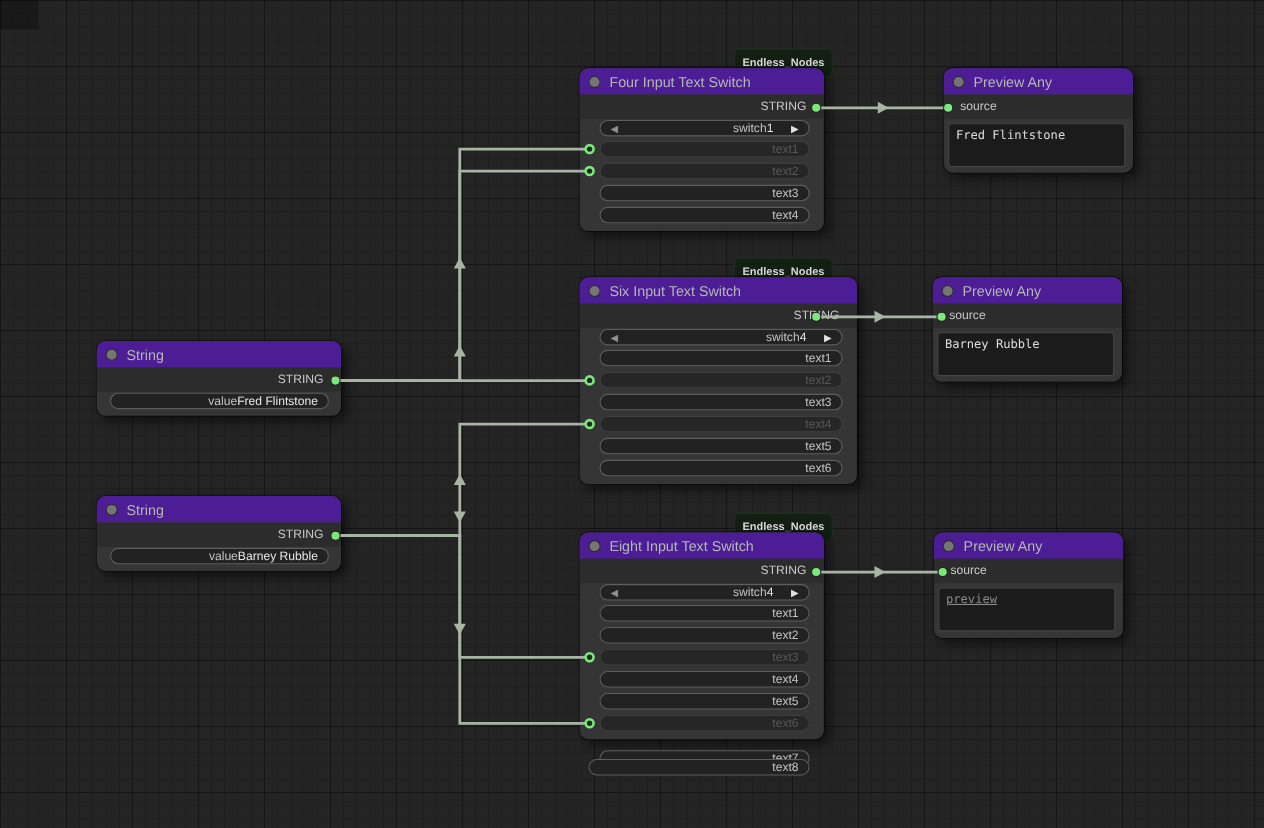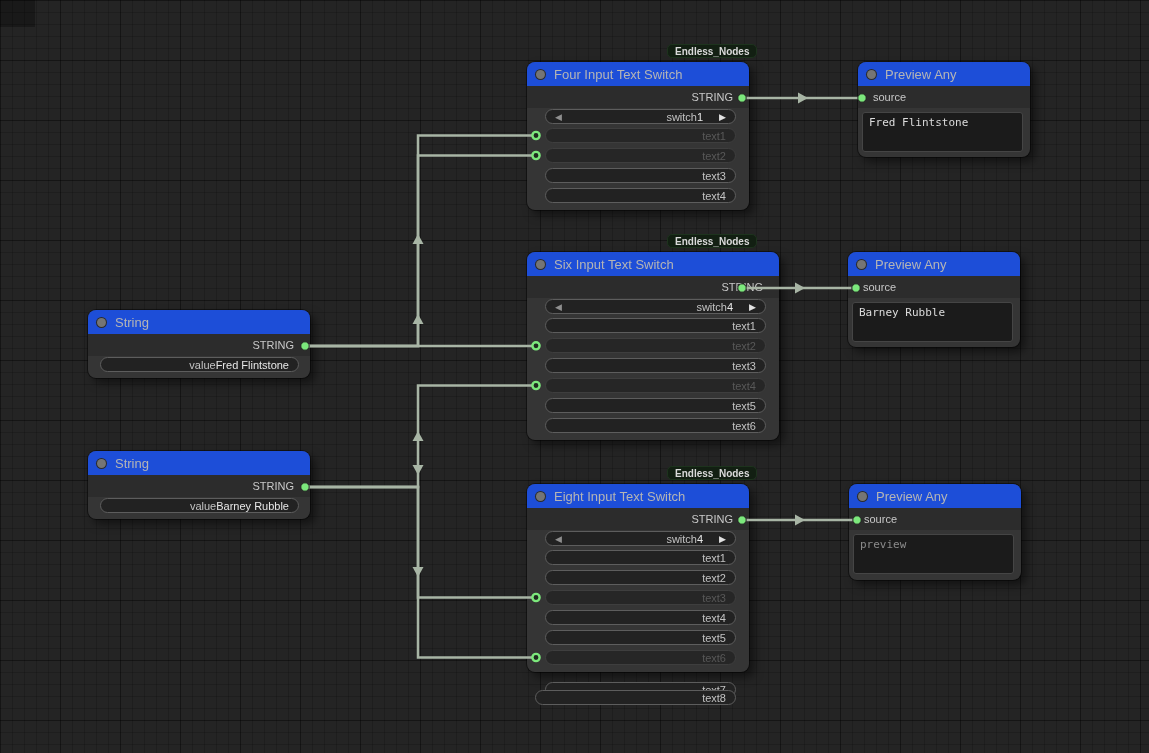--- a/index.html
+++ b/index.html
@@ -13,21 +13,21 @@
       linear-gradient(rgba(0,0,0,0.16) 1px, transparent 1px),
       linear-gradient(90deg, rgba(0,0,0,0.16) 1px, transparent 1px);
     background-size:60px 60px,60px 60px,12px 12px,12px 12px;
   }
   .corner-shade{position:absolute;left:0;top:0;width:35px;height:27px;background:rgba(0,0,0,0.30);}
   .node{
     position:absolute;background:#353535;border-radius:8px;
     box-shadow:0 0 0 1px rgba(0,0,0,0.45), 5px 5px 10px rgba(0,0,0,0.5);
   }
   .ntitle{
-    position:absolute;left:0;top:0;right:0;height:24px;background:#1d4ed8;
+    position:absolute;left:0;top:0;right:0;height:24px;background:#4c1d95;
     border-radius:8px 8px 0 0;display:flex;align-items:center;gap:9px;
     padding:0 0 0 9px;box-sizing:border-box;color:#b5b5b5;font-size:13px;
   }
   .tdot{width:9px;height:9px;border-radius:50%;background:#757575;box-shadow:0 0 0 1px #2c2c2c;flex:0 0 auto;}
   .band{
     position:absolute;left:0;top:24px;right:0;height:22px;background:#2c2c2c;
     display:flex;align-items:center;box-sizing:border-box;color:#c8c8c8;font-size:11px;
   }
   .band.out{justify-content:flex-end;padding-right:16px;}
   .band.in{justify-content:flex-start;padding-left:15px;}
@@ -39,29 +39,29 @@
   .pill .lbl{flex:1 1 auto;text-align:right;color:#c3c3c3;}
   .pill .val{color:#e6e6e6;}
   .pill.dim{border-color:#3e3e3e;background:#262626;color:#585858;}
   .pill.dim .lbl{color:#585858;}
   .swpill .sw-left{color:#8f8f8f;font-size:9px;margin-right:8px;}
   .swpill .sw-right{color:#e2e2e2;font-size:9px;margin-left:10px;}
   .swpill .sw-val{color:#e8e8e8;margin-right:6px;}
   .badge{
     position:absolute;height:14px;background:#121f12;border:1px solid #1d331d;
     border-radius:5px;color:#dadada;font-size:10px;font-weight:bold;
-    display:flex;align-items:center;padding:0 7px;box-sizing:border-box;
+    display:flex;align-items:center;padding:12px 7px;box-sizing:border-box;
   }
   .pbox{
     position:absolute;background:#1b1b1b;border:1px solid #454545;border-radius:3px;
     box-sizing:border-box;padding:3px 6px;
     font-family:"DejaVu Sans Mono","Liberation Mono",monospace;
     font-size:11px;color:#dcdcdc;white-space:pre;overflow:hidden;text-align:left;
   }
-  .pbox.placeholder{color:#8a8a8a;}
+  .pbox.placeholder{color:#8a8a8a;text-decoration:underline;}
   .wires{position:absolute;left:0;top:0;pointer-events:none;}
 </style>
 </head>
 <body>
 
 <div class="canvas">
   <div class="corner-shade"></div>
 
   <div class="node" style="left:88px;top:310px;width:222px;height:68px;">
     <div class="ntitle">

